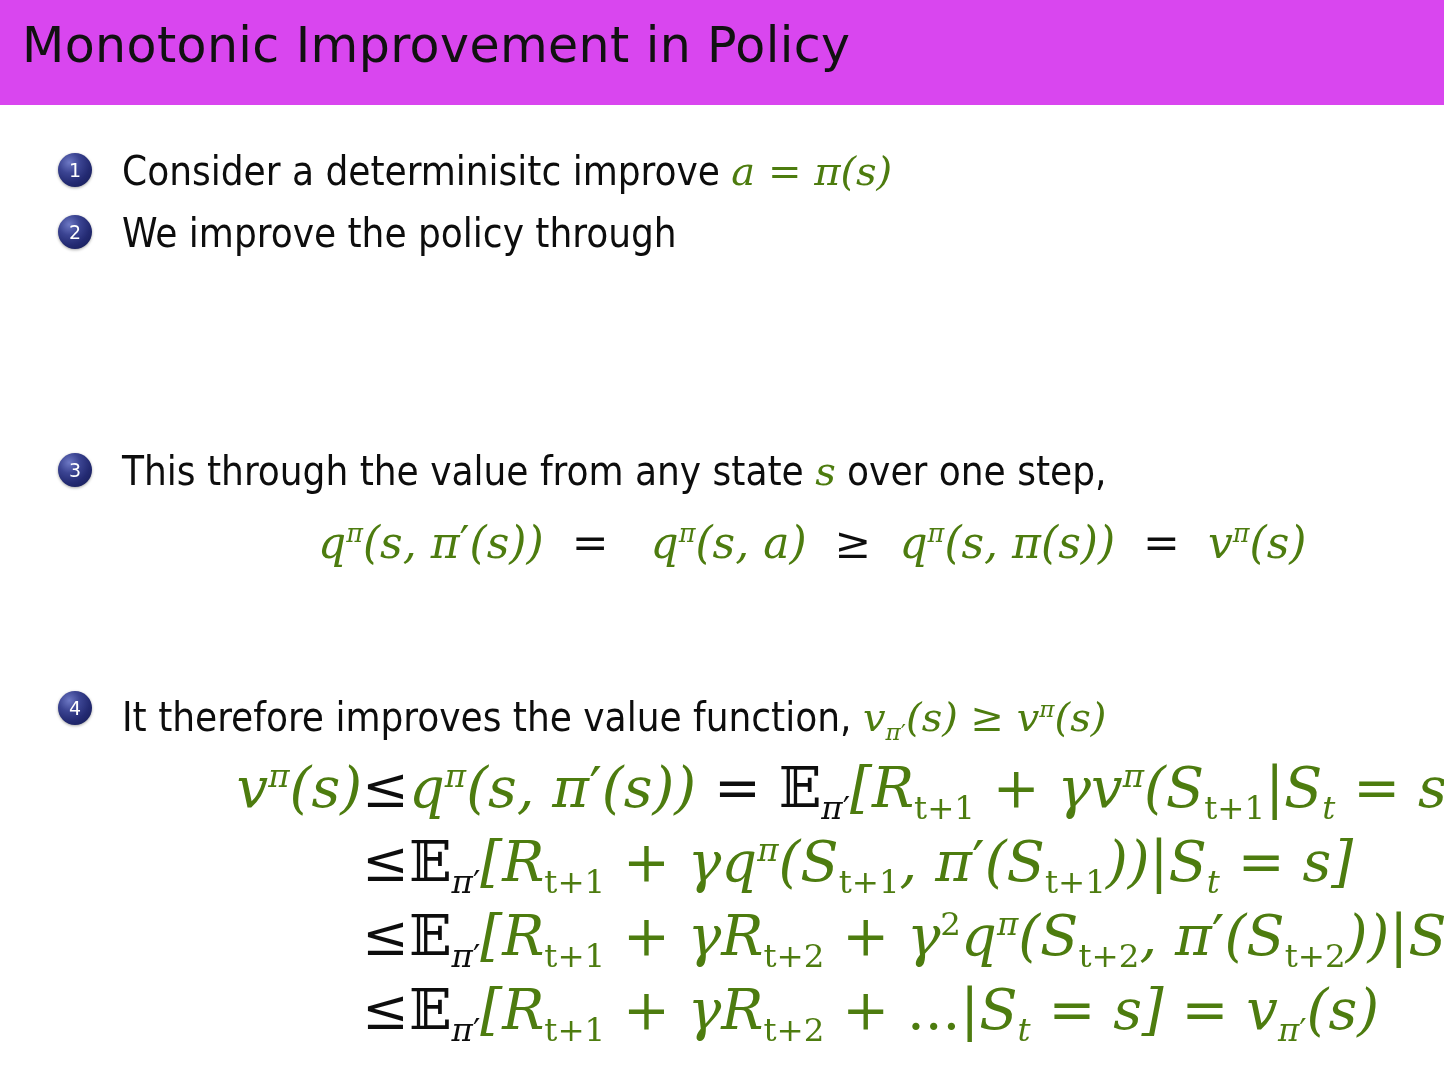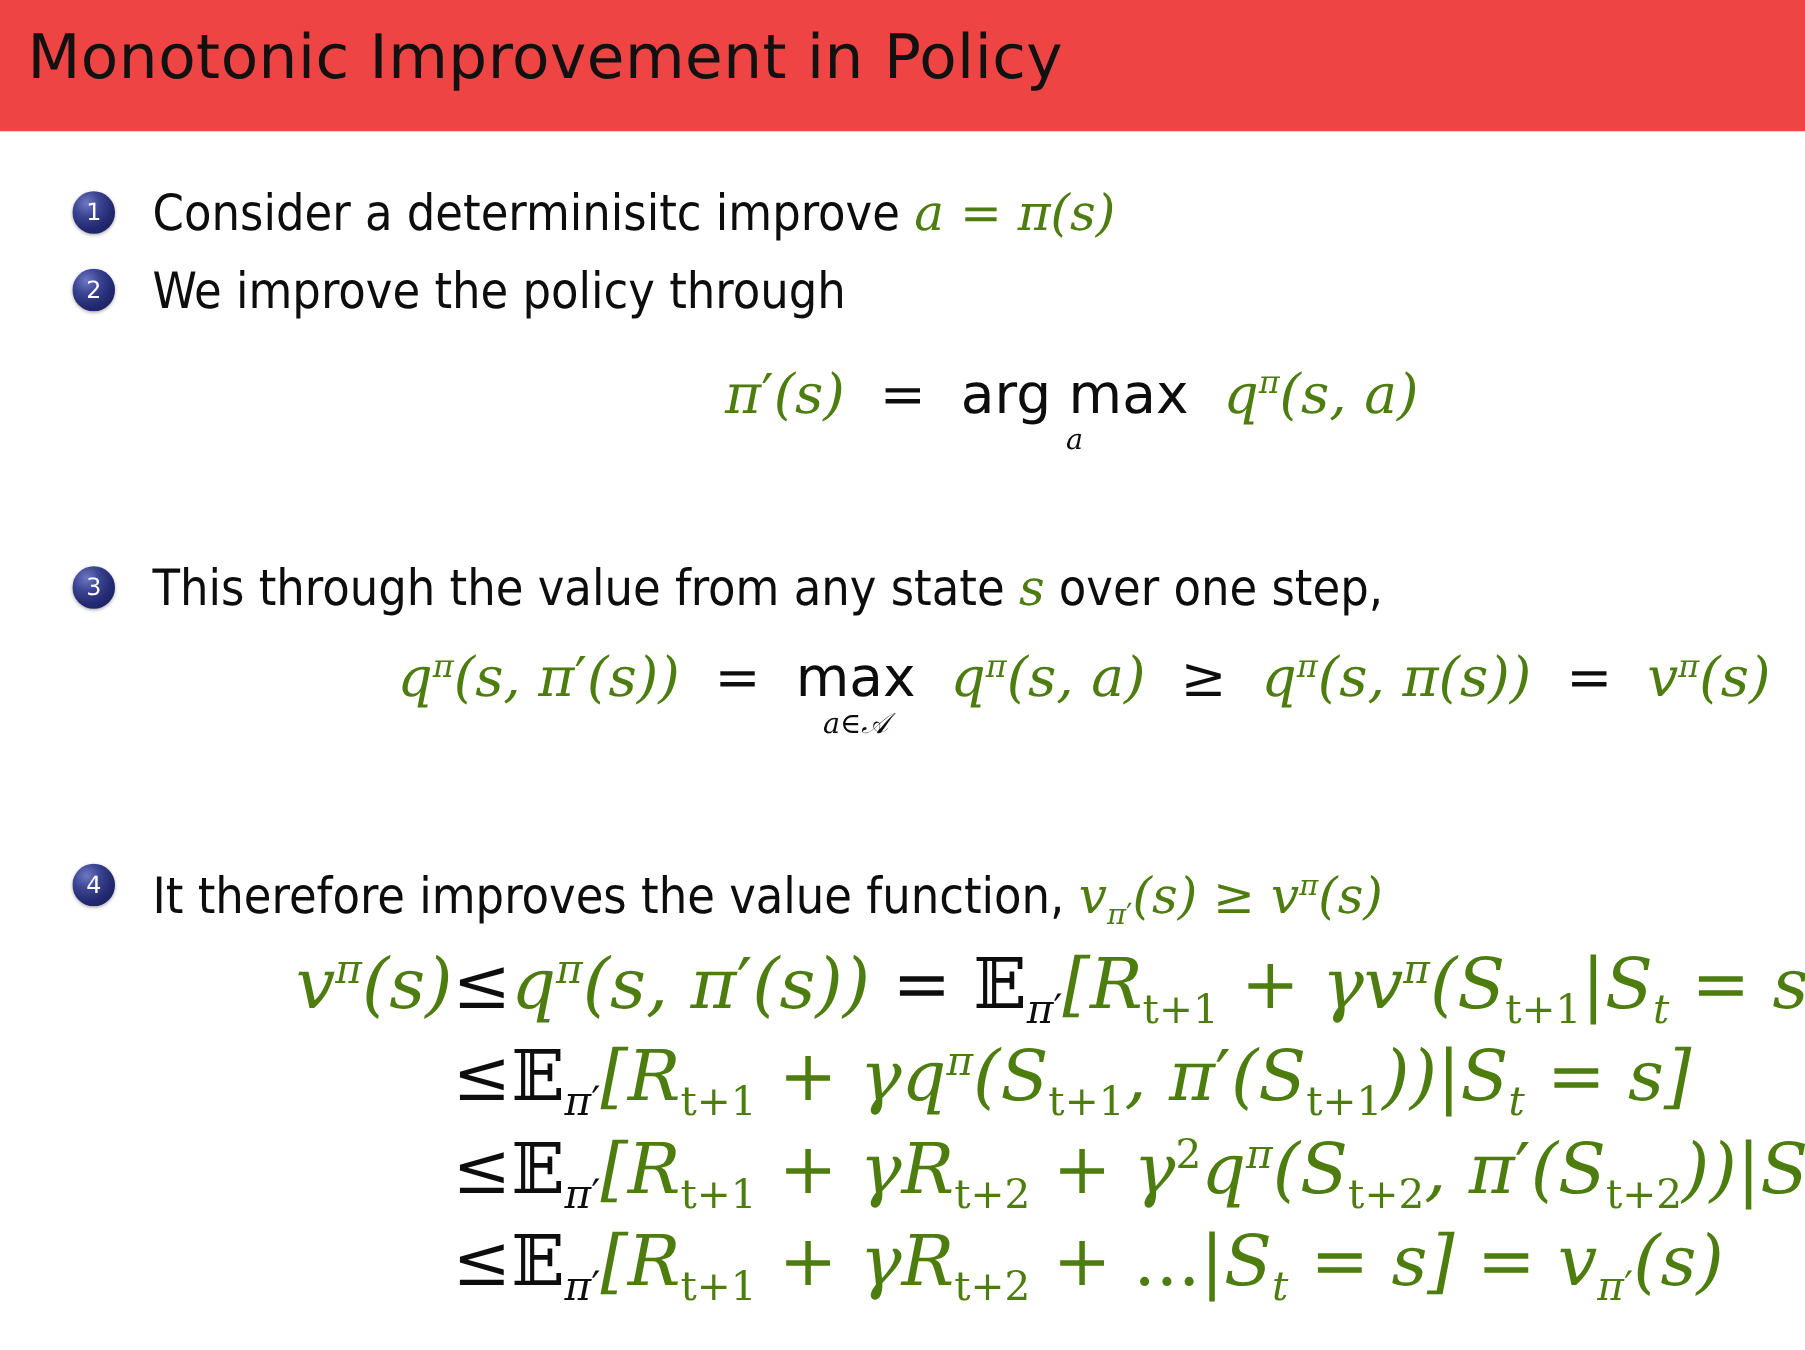--- a/index.html
+++ b/index.html
@@ -14,21 +14,21 @@
     overflow: hidden;
     position: relative;
   }
 
   
   #title-bar {
     position: absolute;
     left: 0; top: 0;
     width: 1444px;
     height: 105px;
-    background: #ef4444;
+    background: #d946ef;
     box-sizing: border-box;
   }
   #slide-title {
     position: absolute;
     left: 22px;
     top: 17px;
     font-family: "DejaVu Sans", sans-serif;
     font-size: 49px;
     font-weight: 400;
     color: #111111;
@@ -176,44 +176,31 @@
     <div class="bullet-text">
       <span>Consider a determinisitc improve </span><span class="math">a&nbsp;=&nbsp;<span class="greek">π</span>(s)</span>
     </div>
   </div>
 
   <div class="bullet-row" style="left:58px; top:102px;">
     <div class="num-marker">2</div>
     <div class="bullet-text">We improve the policy through</div>
   </div>
 
-  <div class="display-eq" style="left:580px; top:185px;">
-    <span class="math"><span class="greek">π</span><span class="upr">′</span>(s)</span>
-    <span class="mathup">&nbsp;=&nbsp;</span>
-    <span class="bigop">
-      <span class="op">arg max</span>
-      <span class="lim">a</span>
-    </span>
-    <span class="math">&nbsp;q<sup class="sp"><span class="greek">π</span></sup>(s,&nbsp;a)</span>
-  </div>
 
   <div class="bullet-row" style="left:58px; top:340px;">
     <div class="num-marker">3</div>
     <div class="bullet-text">
       <span>This through the value from any state </span><span class="math">s</span><span> over one step,</span>
     </div>
   </div>
 
   <div class="display-eq" style="left:318px; top:412px;">
     <span class="math">q<sup class="sp"><span class="greek">π</span></sup>(s,&nbsp;<span class="greek">π</span><span class="upr">′</span>(s))</span>
     <span class="mathup">&nbsp;=&nbsp;</span>
-    <span class="bigop">
-      <span class="op">max</span>
-      <span class="lim">a∈<span class="cal">𝒜</span></span>
-    </span>
     <span class="math">&nbsp;q<sup class="sp"><span class="greek">π</span></sup>(s,&nbsp;a)</span>
     <span class="mathup">&nbsp;≥&nbsp;</span>
     <span class="math">q<sup class="sp"><span class="greek">π</span></sup>(s,&nbsp;<span class="greek">π</span>(s))</span>
     <span class="mathup">&nbsp;=&nbsp;</span>
     <span class="math">v<sup class="sp"><span class="greek">π</span></sup>(s)</span>
   </div>
 
   <div class="bullet-row" style="left:58px; top:578px;">
     <div class="num-marker">4</div>
     <div class="bullet-text">

